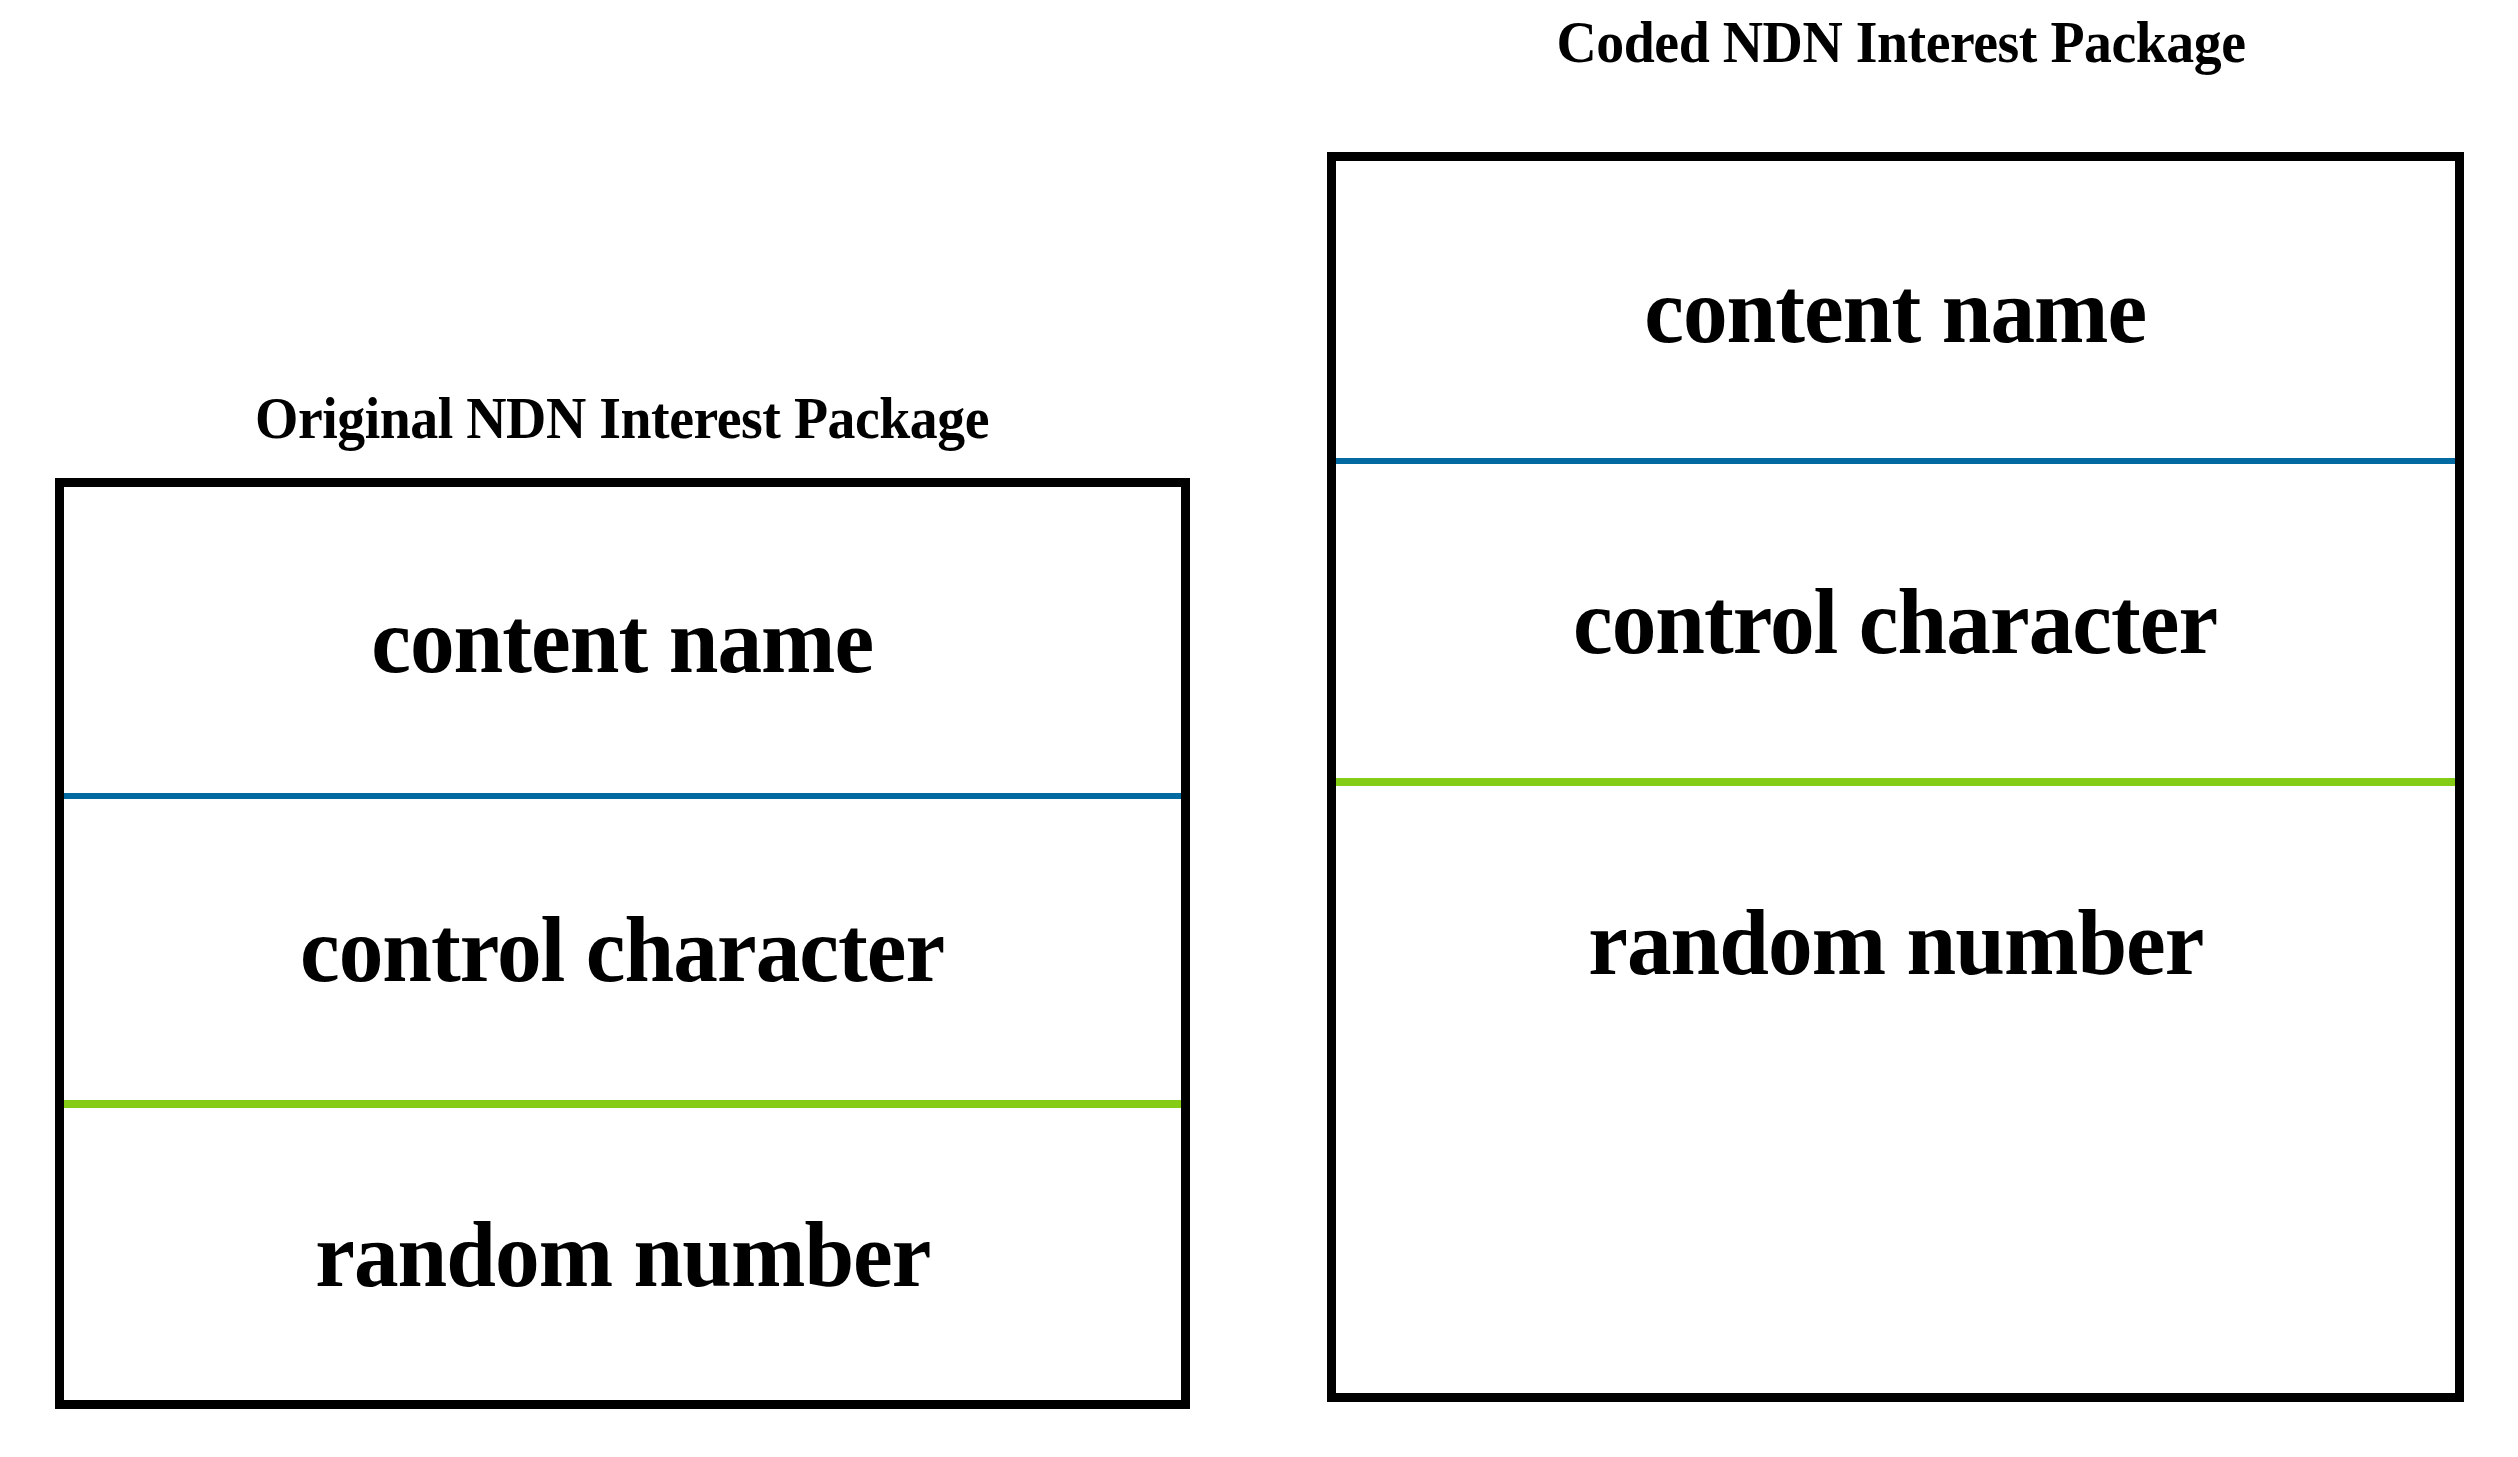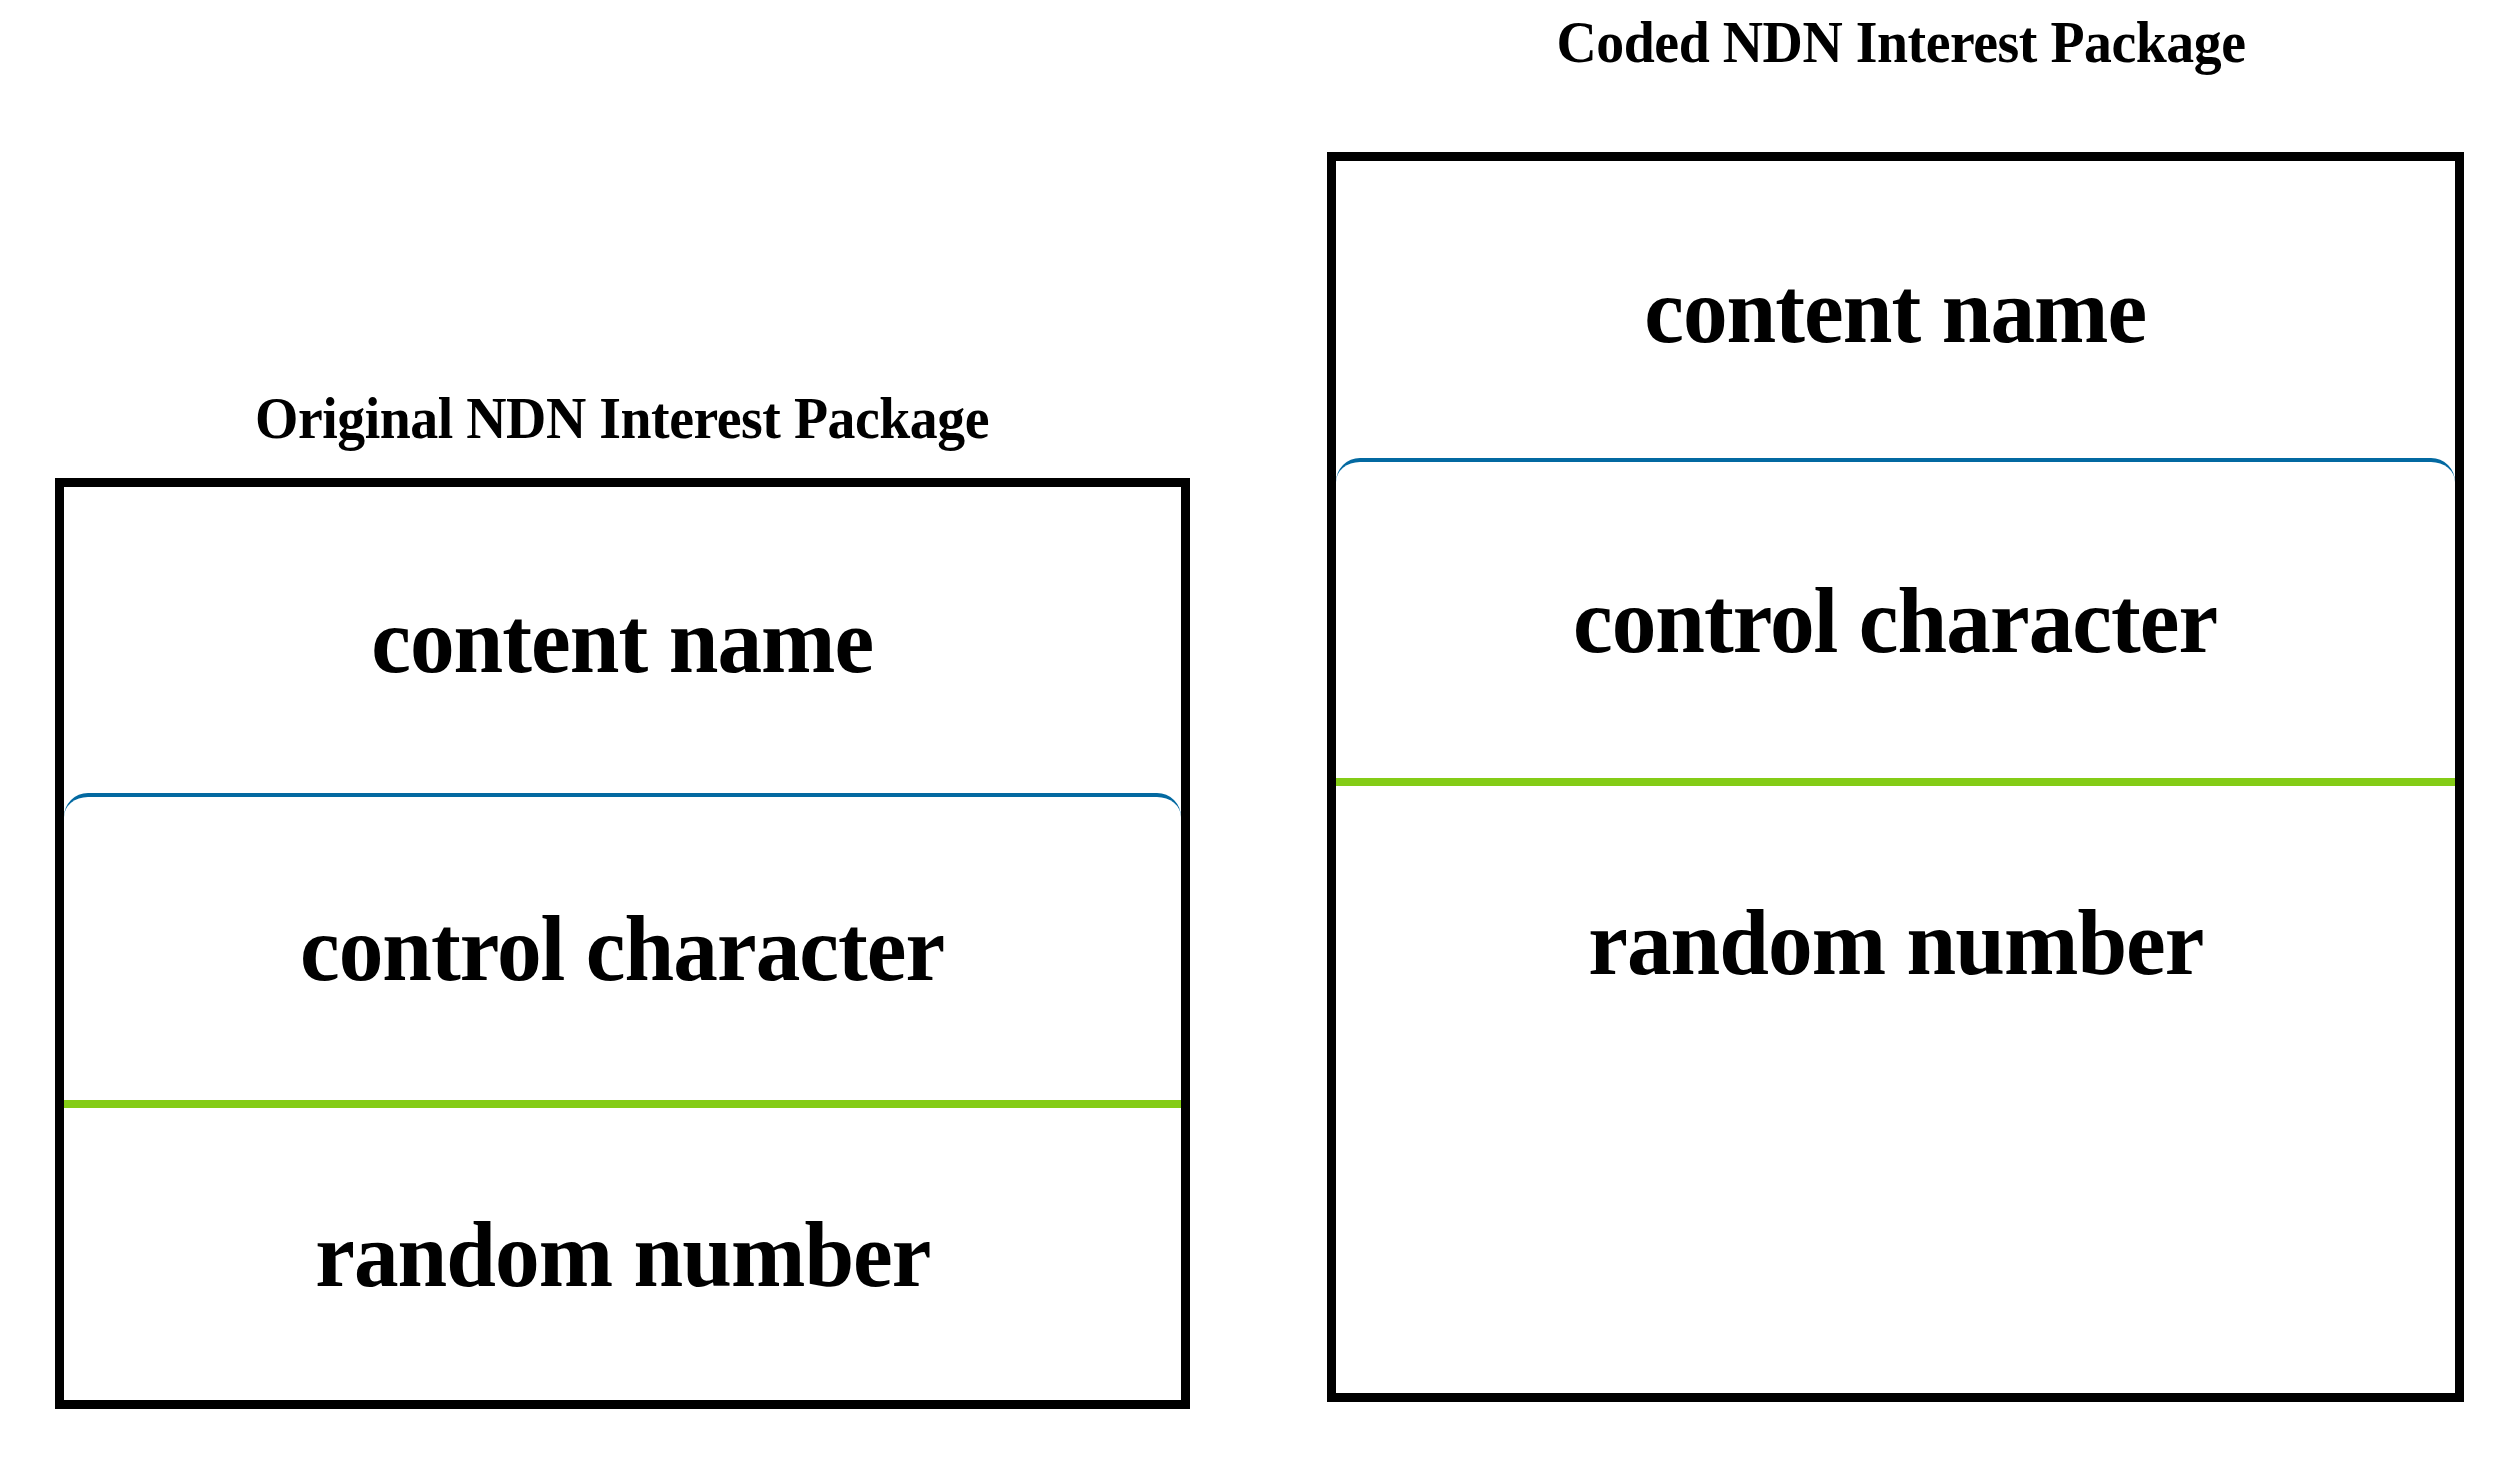--- a/index.html
+++ b/index.html
@@ -54,22 +54,21 @@
     align-items: center;
     justify-content: center;
     overflow: hidden;
   }
   
   .pkg-field.sep {
     border-top: 8px solid #84cc16;
   }
   
   .pkg-field.sep-slant {
-    border-top: 4px solid #0369a1;
-    border-radius: 24px;
+    border-top: 6px solid #0369a1;
   }
 
   .field-label {
     font-family: "Liberation Serif", "DejaVu Serif", serif;
     font-weight: bold;
     white-space: nowrap;
     line-height: 1;
     letter-spacing: -1px;
     transform: scaleX(0.95);
     transform-origin: center center;

